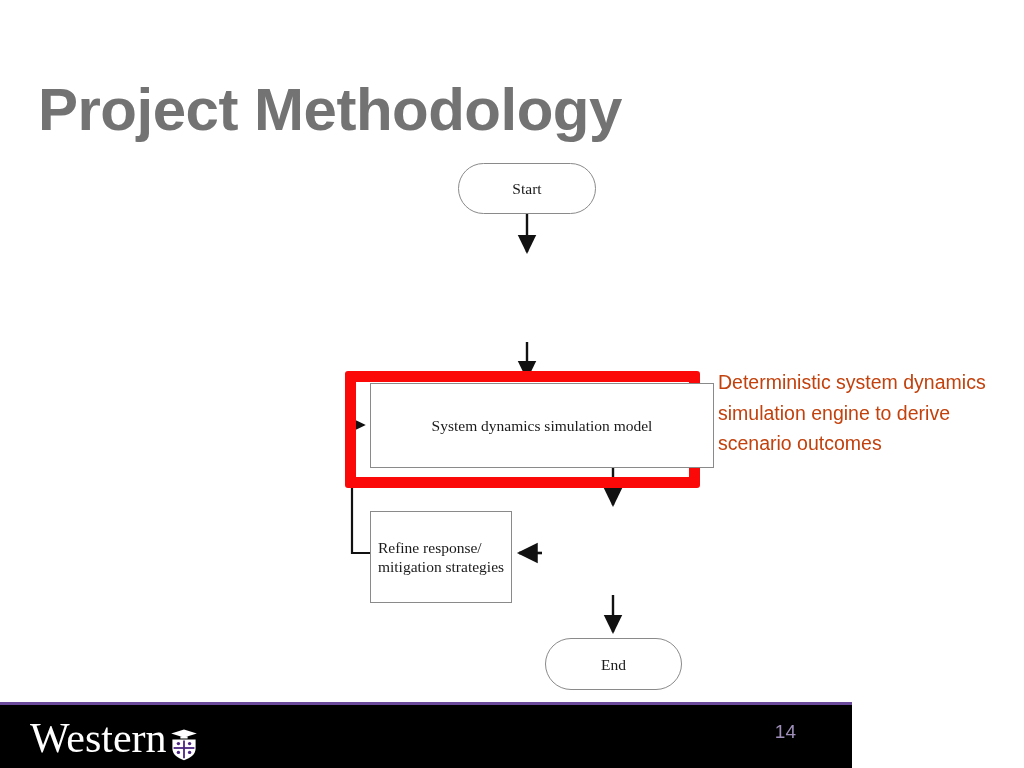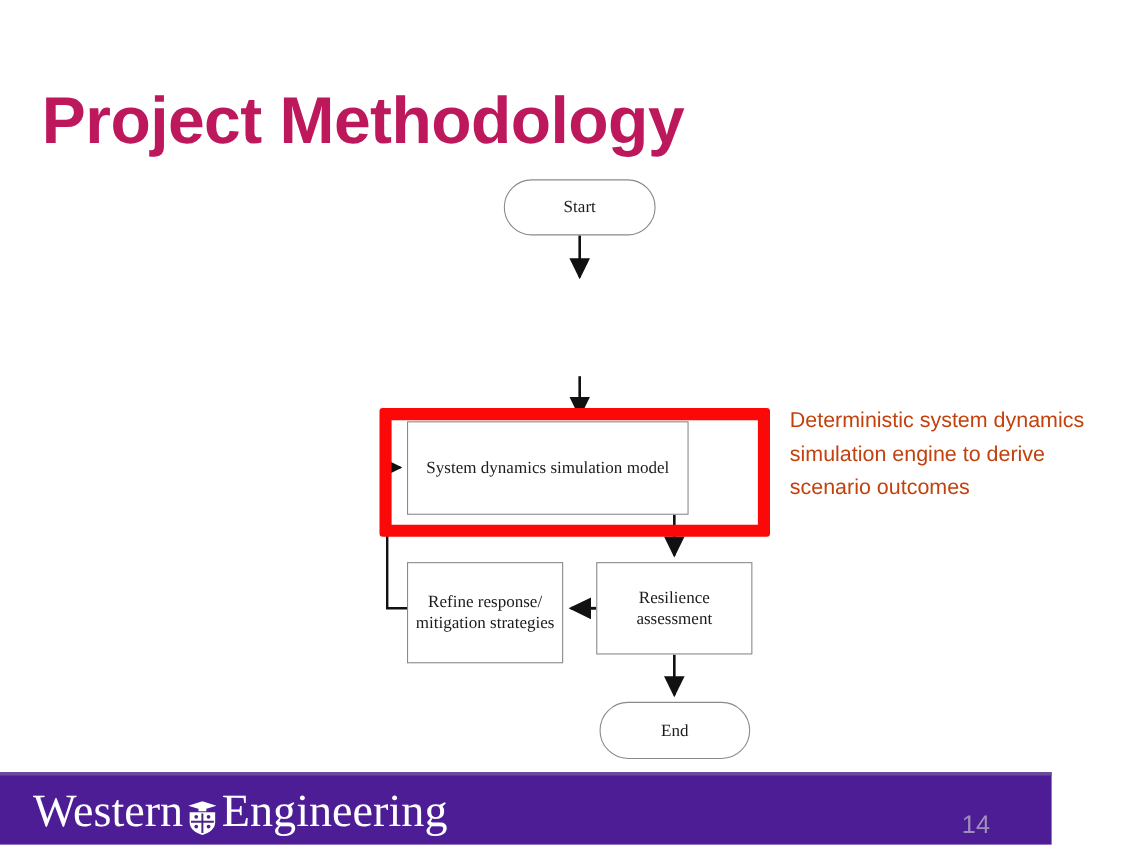--- a/index.html
+++ b/index.html
@@ -18,21 +18,21 @@
   
   #slide-title {
     position: absolute;
     left: 38px;
     top: 76px;
     font-family: "Liberation Sans", sans-serif;
     font-weight: bold;
     font-size: 60px;
     line-height: 68px;
     letter-spacing: -0.5px;
-    color: #be185d;
+    color: #737373;
     white-space: nowrap;
   }
 
   
   #flowchart {
     position: absolute;
     left: 0;
     top: 0;
     width: 1024px;
     height: 702px;
@@ -44,35 +44,34 @@
     width: 1024px;
     height: 702px;
   }
 
   .node {
     position: absolute;
     box-sizing: border-box;
     display: flex;
     align-items: center;
     justify-content: center;
-    text-align: center;
     font-family: "Liberation Serif", serif;
     font-size: 15.5px;
     line-height: 19px;
     color: #1b1b1b;
     background: #ffffff;
     border: 1px solid #8a8a8a;
   }
   .node.terminator {
     border-radius: 28px;
   }
 
   #node-start        { left: 458px; top: 163px; width: 138px; height: 51px; }
   #node-input        { left: 370px; top: 258px; width: 314px; height: 84px; }
-  #node-sim          { left: 370px; top: 383px; width: 256px; height: 85px; }
+  #node-sim          { left: 370px; top: 383px; width: 344px; height: 85px; }
   #node-refine       { left: 370px; top: 511px; width: 142px; height: 92px; }
   #node-resilience   { left: 542px; top: 511px; width: 142px; height: 84px; }
   #node-end          { left: 545px; top: 638px; width: 137px; height: 52px; }
 
   
   #red-highlight {
     position: absolute;
     left: 345px;
     top: 371px;
     width: 355px;
@@ -94,23 +93,23 @@
     font-size: 19.5px;
     line-height: 30.5px;
     color: #c2410c;
   }
 
   
   #footer {
     position: absolute;
     left: 0;
     top: 702px;
-    width: 956px;
+    width: 852px;
     height: 66px;
-    background: #4c1d95;
+    background: #000000;
     border-top: 3px solid #6b4a9b;
     box-sizing: border-box;
   }
   #footer-brand {
     position: absolute;
     left: 30px;
     top: 10px;
     display: flex;
     align-items: center;
     color: #ffffff;
@@ -123,23 +122,23 @@
     display: inline-block;
     width: 30px;
     height: 34px;
     margin: 0 3px 0 2px;
     position: relative;
     top: 3px;
   }
   #page-number {
     position: absolute;
     right: 56px;
-    top: 31px;
-    font-family: "Liberation Sans", sans-serif;
-    font-size: 23px;
+    top: 16px;
+    font-family: "Liberation Sans", sans-serif;
+    font-size: 19px;
     color: #9f8fba;
   }
 </style>
 </head>
 <body>
 
 <div id="slide-title">Project Methodology</div>
 
 <div id="flowchart">
 
@@ -172,24 +171,20 @@
 
   <div class="node" id="node-sim">
     <span>System dynamics simulation model</span>
   </div>
 
   <div class="node" id="node-refine">
     <span style="white-space:pre-line">Refine response/
 mitigation strategies</span>
   </div>
 
-  <div class="node" id="node-resilience">
-    <span style="white-space:pre-line">Resilience
-assessment</span>
-  </div>
 
   <div class="node terminator" id="node-end">
     <span>End</span>
   </div>
 
 </div>
 
 <div id="annotation">Deterministic system dynamics simulation engine to derive scenario outcomes</div>
 
 <div id="footer">
@@ -206,17 +201,16 @@
                  C8.4 31.3 3.4 27.4 3.4 21.6 Z" fill="#ffffff"></path>
 
         <path d="M14.1 13.6 L15.9 13.6 L15.9 31.3 L14.1 31.3 Z" fill="#4b2582"></path>
         <path d="M4.6 20.1 L25.4 20.1 L25.4 21.9 L4.6 21.9 Z" fill="#4b2582"></path>
         <circle cx="9.4" cy="16.6" r="1.7" fill="#4b2582"></circle>
         <circle cx="20.6" cy="16.6" r="1.7" fill="#4b2582"></circle>
         <circle cx="9.4" cy="25.4" r="1.7" fill="#4b2582"></circle>
         <circle cx="20.6" cy="25.4" r="1.7" fill="#4b2582"></circle>
       </svg>
     </span>
-    <span>Engineering</span>
   </div>
 
   <div id="page-number">14</div>
 </div>
 
 </body></html>

